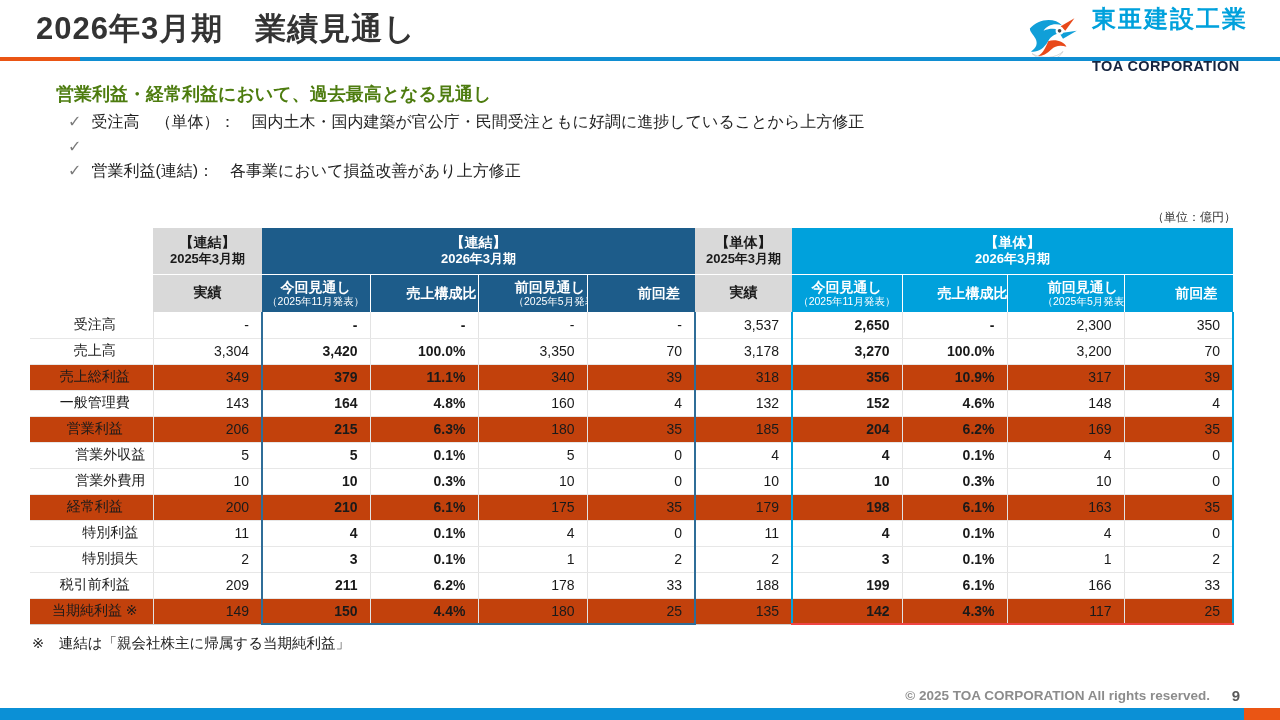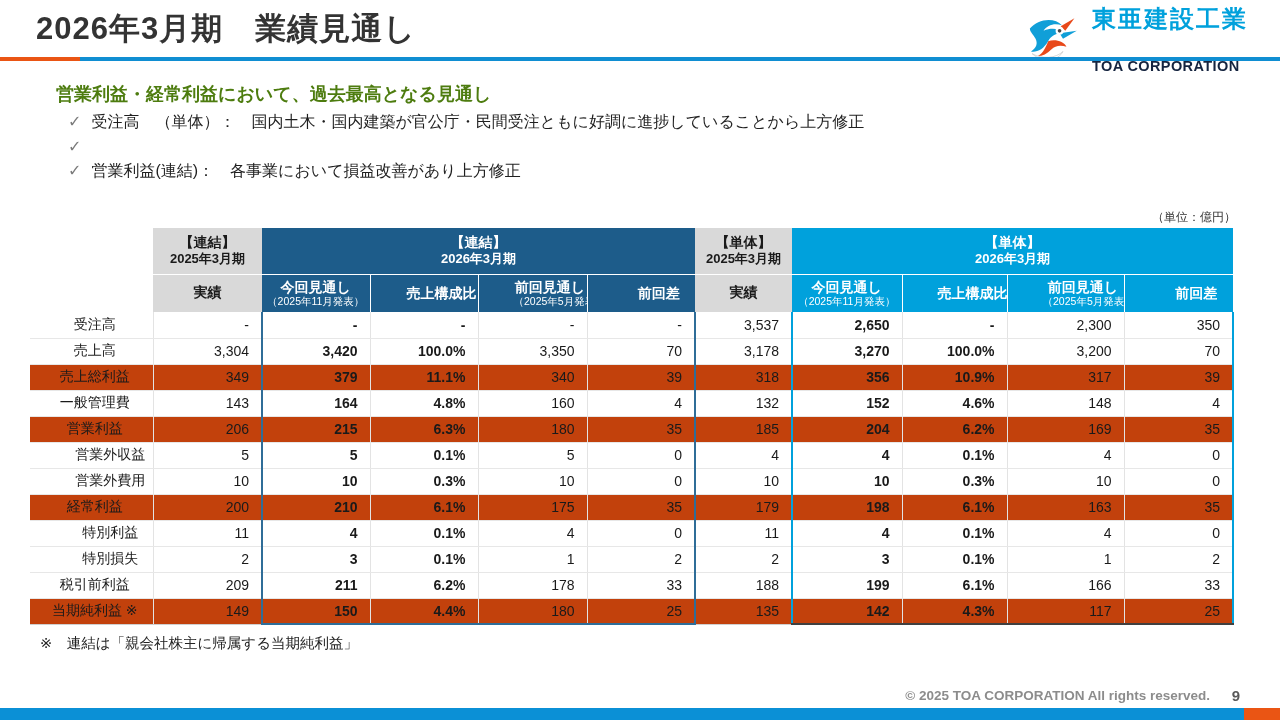--- a/index.html
+++ b/index.html
@@ -48,23 +48,23 @@
   td.lbl { text-align:center; padding-left:7px; }
   td.lbl.indent { padding-left:38px; }
   td.num { text-align:right; padding-right:12px; border-left:1px solid #e3e3e3; }
   td.b { font-weight:bold; }
   td.g1s { border-left:2px solid #2f6d98; }
   td.g1e { border-right:2px solid #2f6d98; }
   td.g2s { border-left:2px solid #00a1dc; }
   td.g2e { border-right:2px solid #00a1dc; }
   tbody tr:last-child td { border-bottom:1px solid #cfcfcf; }
   tbody tr:last-child td:nth-child(n+3):nth-child(-n+6) { border-bottom:2px solid #2f6d98; }
-  tbody tr:last-child td:nth-child(n+8):nth-child(-n+11){ border-bottom:2px solid #404040; }
-  
-  .footnote { position:absolute; left:40px; top:634px; font-size:14.5px; color:#222; }
+  tbody tr:last-child td:nth-child(n+8):nth-child(-n+11){ border-bottom:2px solid #ef4444; }
+  
+  .footnote { position:absolute; left:32px; top:634px; font-size:14.5px; color:#222; }
   .copyright { position:absolute; right:70px; top:688px; font-size:13.5px; font-weight:bold; color:#8c8c8c; }
   .page-num { position:absolute; right:40px; top:687px; font-size:15px; font-weight:bold; color:#595959; }
   .bottom-bar { position:absolute; left:0; bottom:0; width:1280px; height:12px; background:#0b90d6; }
   .bottom-bar-orange { position:absolute; right:0; top:0; width:36px; height:12px; background:#ea5514; }
 </style>
 </head>
 <body>
 
 <div class="title">2026年3月期　業績見通し</div>
 

